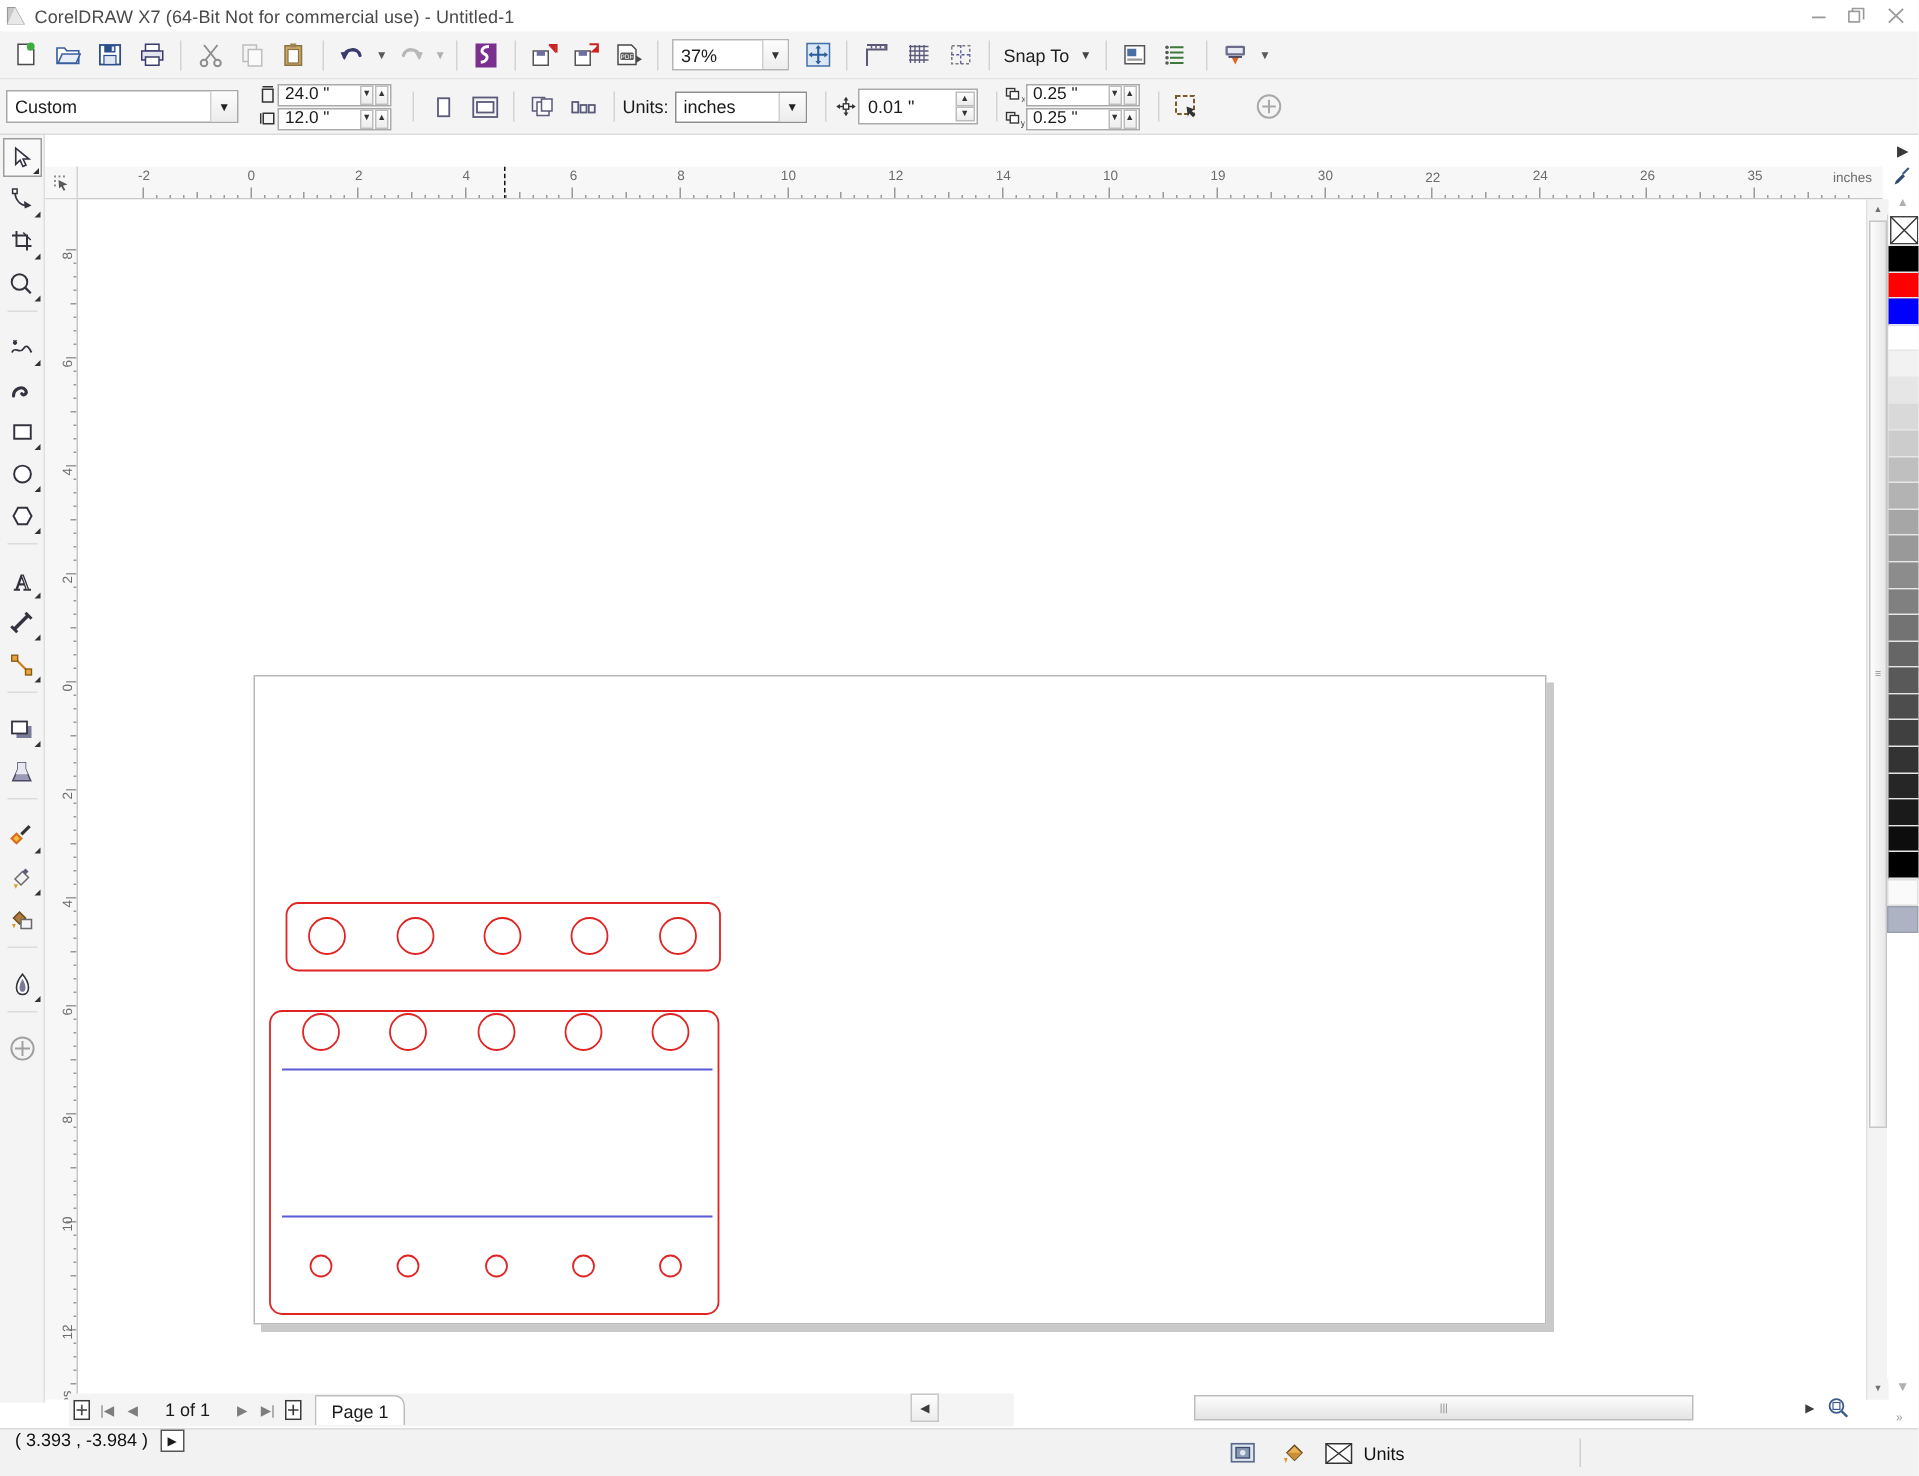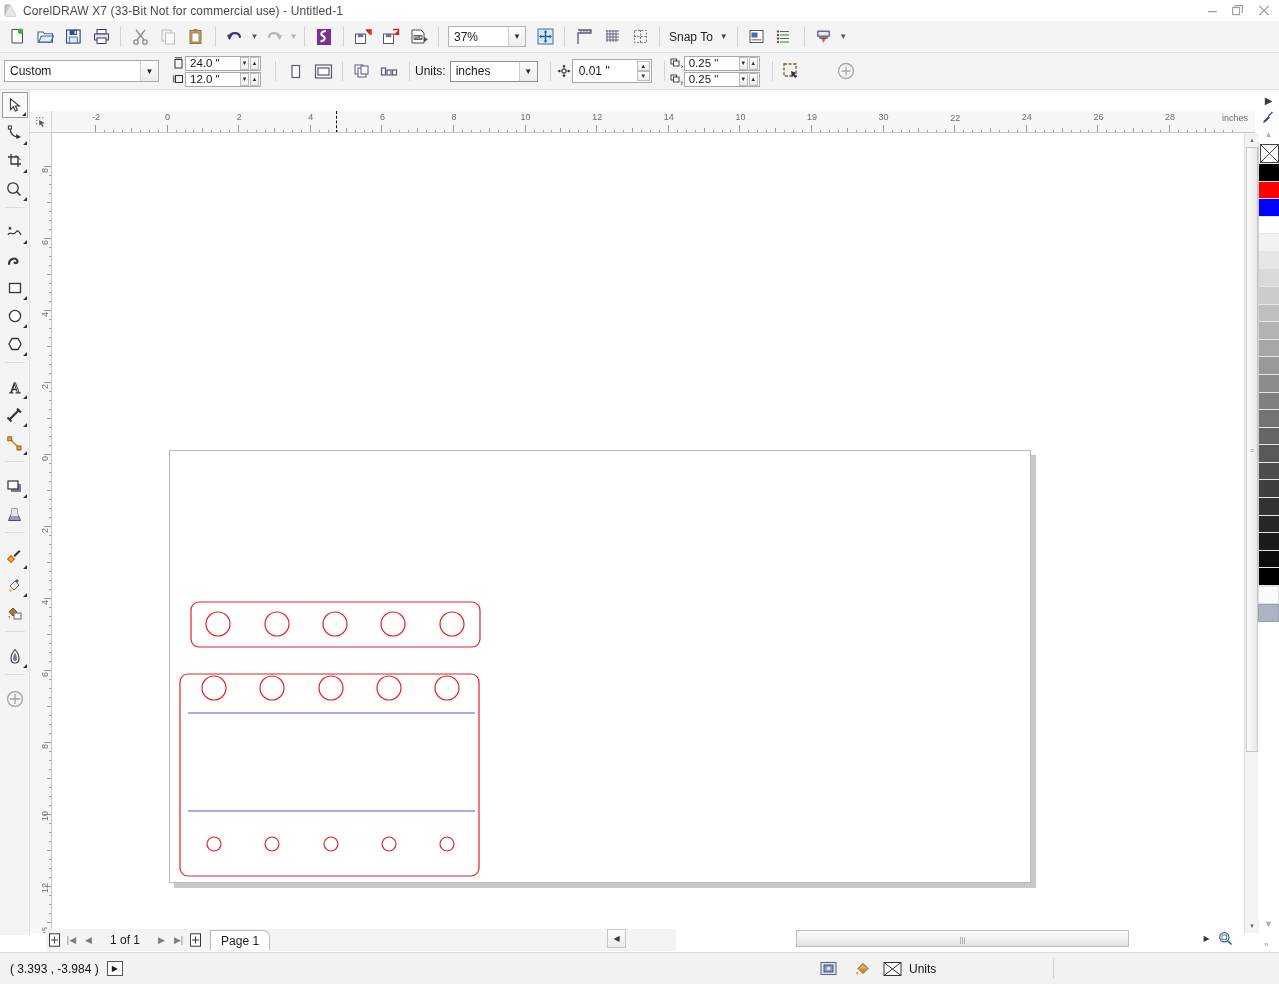--- a/index.html
+++ b/index.html
@@ -184,21 +184,21 @@
   .pagetab{
     height:20px; background:#fff; border:1px solid #bcbcbc; border-bottom:none;
     display:flex; align-items:center; padding:0 10px; font-size:12px; margin-left:6px;
     border-radius:0 7px 0 0;
   }
 
   
   .statusbar{
     position:absolute; left:0; top:952px; width:1279px; height:32px;
     background:#f2f2f2; border-top:1px solid #dadada;
-    display:flex; align-items:center;
+    display:flex; align-items:flex-start;
   }
   .coords{ font-size:12px; color:#111; margin-left:10px; }
   .coordbtn{ width:16px; height:15px; border:1px solid #555; background:#fff;
              display:flex; align-items:center; justify-content:center; font-size:8px; margin-left:8px;}
   .swatch{ width:18px; height:15px; border:1px solid #8d8d8d; }
 
   
   .palette{
     position:absolute; left:1258px; top:143px; width:21px; height:443px;
     display:flex; flex-direction:column; border-left:1px solid #cfcfcf;
@@ -217,21 +217,21 @@
 
 <div class="app">
 
   <div class="titlebar">
     <span class="tb-icon">
       <svg width="14" height="14" viewBox="0 0 14 14">
         <polygon points="1,12 1,1 6,1 12,12" fill="#c9c9c9" stroke="#9a9a9a" stroke-width="0.8"></polygon>
         <polygon points="1,12 6,1 12,12" fill="#e8e8e8"></polygon>
       </svg>
     </span>
-    <span class="tb-text">CorelDRAW X7 (33-Bit Not for commercial use) - Untitled-1</span>
+    <span class="tb-text">CorelDRAW X7 (64-Bit Not for commercial use) - Untitled-1</span>
     <div class="win-btns">
       <div class="win-btn">
         <svg width="11" height="11" viewBox="0 0 11 11">
             <rect x="1" y="6" width="9" height="1.2" fill="#9a9a9a"></rect>
           </svg>
       </div>
       <div class="win-btn">
         <svg width="12" height="11" viewBox="0 0 12 11">
           <rect x="0.6" y="2.6" width="7" height="7" fill="none" stroke="#9a9a9a" stroke-width="1.1"></rect>
           <path d="M3 2.3 V0.6 H10.4 V8" fill="none" stroke="#9a9a9a" stroke-width="1.1"></path>
@@ -896,21 +896,21 @@
         <div class="rtick" style="left: 1045.4px; top: 14px; width: 1px; height: 7px;"></div>
         <div class="rlabel" style="left: 1039.4px; top: 1px; width: 14px; text-align: center;">26</div>
         <div class="rtick" style="left: 1054.35px; top: 18.5px; width: 1px; height: 2.5px;"></div>
         <div class="rtick" style="left: 1063.3px; top: 18.5px; width: 1px; height: 2.5px;"></div>
         <div class="rtick" style="left: 1072.25px; top: 18.5px; width: 1px; height: 2.5px;"></div>
         <div class="rtick" style="left: 1081.2px; top: 17px; width: 1px; height: 4px;"></div>
         <div class="rtick" style="left: 1090.15px; top: 18.5px; width: 1px; height: 2.5px;"></div>
         <div class="rtick" style="left: 1099.1px; top: 18.5px; width: 1px; height: 2.5px;"></div>
         <div class="rtick" style="left: 1108.05px; top: 18.5px; width: 1px; height: 2.5px;"></div>
         <div class="rtick" style="left: 1117px; top: 14px; width: 1px; height: 7px;"></div>
-        <div class="rlabel" style="left: 1111px; top: 1px; width: 14px; text-align: center;">28</div>
+        <div class="rlabel" style="left: 1111px; top: 1px; width: 14px; text-align: center;">35</div>
         <div class="rtick" style="left: 1125.95px; top: 18.5px; width: 1px; height: 2.5px;"></div>
         <div class="rtick" style="left: 1134.9px; top: 18.5px; width: 1px; height: 2.5px;"></div>
         <div class="rtick" style="left: 1143.85px; top: 18.5px; width: 1px; height: 2.5px;"></div>
         <div class="rtick" style="left: 1152.8px; top: 17px; width: 1px; height: 4px;"></div>
         <div class="rtick" style="left: 1161.75px; top: 18.5px; width: 1px; height: 2.5px;"></div>
         <div class="rtick" style="left: 1170.7px; top: 18.5px; width: 1px; height: 2.5px;"></div>
         <div class="rtick" style="left: 1179.65px; top: 18.5px; width: 1px; height: 2.5px;"></div>
         <div class="rlabel" style="left: 1170px; top: 2px;">inches</div>
       </div>
     <div class="guideline" style="left:284px"></div>

